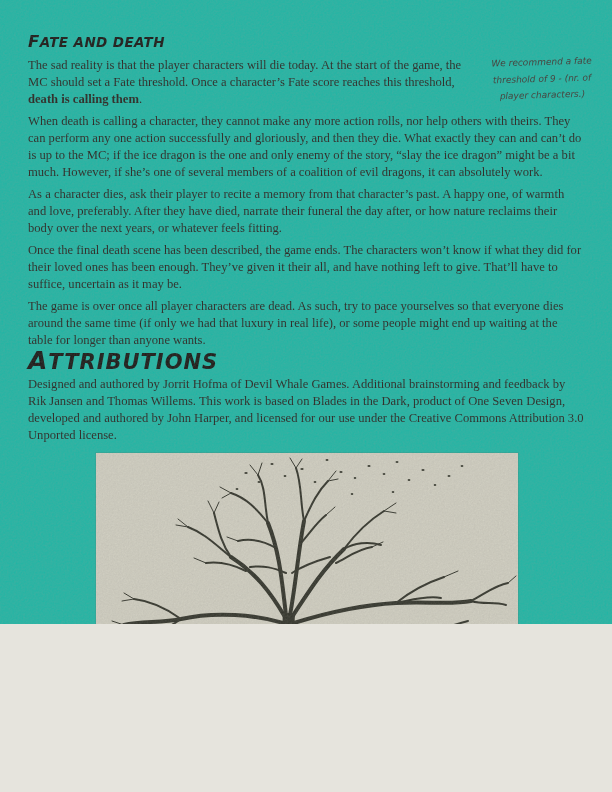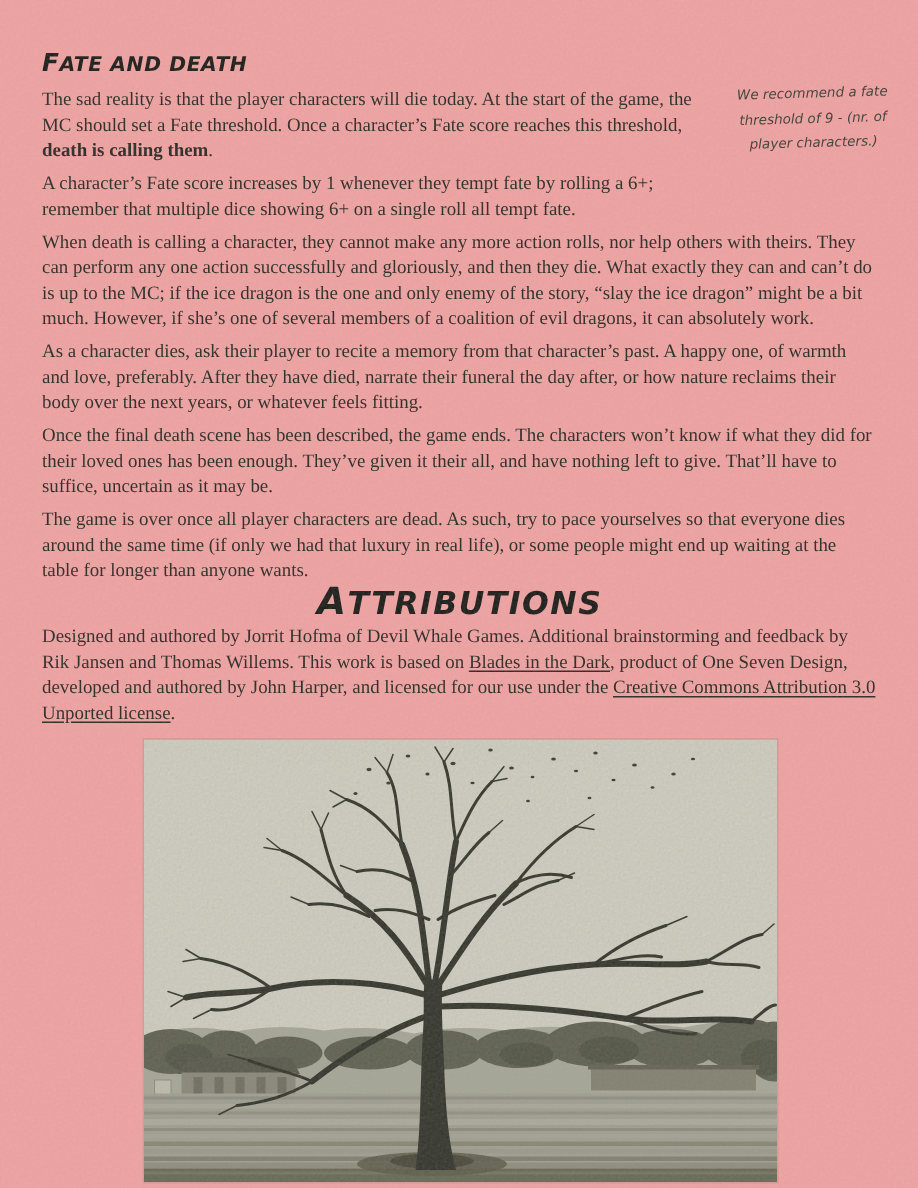--- a/index.html
+++ b/index.html
@@ -1,43 +1,43 @@
 <!DOCTYPE html>
 <html><head>
 <meta charset="utf-8">
 <style>
   html,body { margin:0; padding:0; background:#e6e4dd; }
   .page {
-    position:relative; width:612px; height:792px; margin:0 auto;
-    background:#fca5a5; overflow:hidden;
+    position:relative; width:612px; height:624px; margin:0 auto;
+    background:#14b8a6; overflow:hidden;
     font-family:"Liberation Serif", serif; color:#1c1b17;
   }
   .grain { position:absolute; inset:0; opacity:.28; pointer-events:none; }
   .content { position:absolute; left:28px; top:33px; width:557px; }
 
   .fancy-heading {
     font-family:"DejaVu Sans", sans-serif; font-weight:bold; font-style:italic;
     text-transform:uppercase; color:#0c0c0a;
     font-size:13.5px; line-height:17px; letter-spacing:.4px;
     margin:3px 0 6px;
   }
   .fancy-heading::first-letter { font-size:16.5px; }
   .attrib-heading {
-    text-align:center; font-size:21px; line-height:23px; letter-spacing:1px;
+    font-size:21px; line-height:23px; letter-spacing:1px;
     margin:-5px 0 2px;
   }
   .attrib-heading::first-letter { font-size:25px; }
   .first-heading { margin-top:0; }
 
   p.body {
     margin:0 0 5px; font-size:12.6px; line-height:17px; color:#1c1b17;
   }
   p.narrow { width:444px; }
   b, .seg-bold { font-weight:bold; }
-  a.link { color:#1c1b17; text-decoration:underline; text-underline-offset:2px; cursor:pointer; }
+  a.link { color:#1c1b17; text-underline-offset:2px; cursor:pointer; }
 
   .intro-block { position:relative; }
   .margin-note {
     position:absolute; left:452px; top:-3px; width:124px;
     font-family:"DejaVu Sans", sans-serif; font-style:italic;
     font-size:9px; line-height:16.5px; color:#34332e;
     text-align:center; white-space:nowrap;
     transform:rotate(-1.6deg);
   }
 
@@ -50,21 +50,20 @@
 <body>
 
 <div class="page">
 
   <div class="content">
 
     <h1 class="fancy-heading first-heading">Fate and death</h1>
 
     <div class="intro-block">
       <p class="body narrow"><span>The sad reality is that the player characters will die today. At the start of the game, the MC should set a Fate threshold. Once a character’s Fate score reaches this threshold, </span><span class="seg-bold">death is calling them</span><span>.</span></p>
-      <p class="body narrow"><span>A character’s Fate score increases by 1 whenever they tempt fate by rolling a 6+; remember that multiple dice showing 6+ on a single roll all tempt fate.</span></p>
       <aside class="margin-note">
         <div>We recommend a fate</div>
         <div>threshold of 9 - (nr. of</div>
         <div>player characters.)</div>
       </aside>
     </div>
 
     <p class="body"><span>When death is calling a character, they cannot make any more action rolls, nor help others with theirs. They can perform any one action successfully and gloriously, and then they die. What exactly they can and can’t do is up to the MC; if the ice dragon is the one and only enemy of the story, “slay the ice dragon” might be a bit much. However, if she’s one of several members of a coalition of evil dragons, it can absolutely work.</span></p>
     <p class="body"><span>As a character dies, ask their player to recite a memory from that character’s past. A happy one, of warmth and love, preferably. After they have died, narrate their funeral the day after, or how nature reclaims their body over the next years, or whatever feels fitting.</span></p>
 

